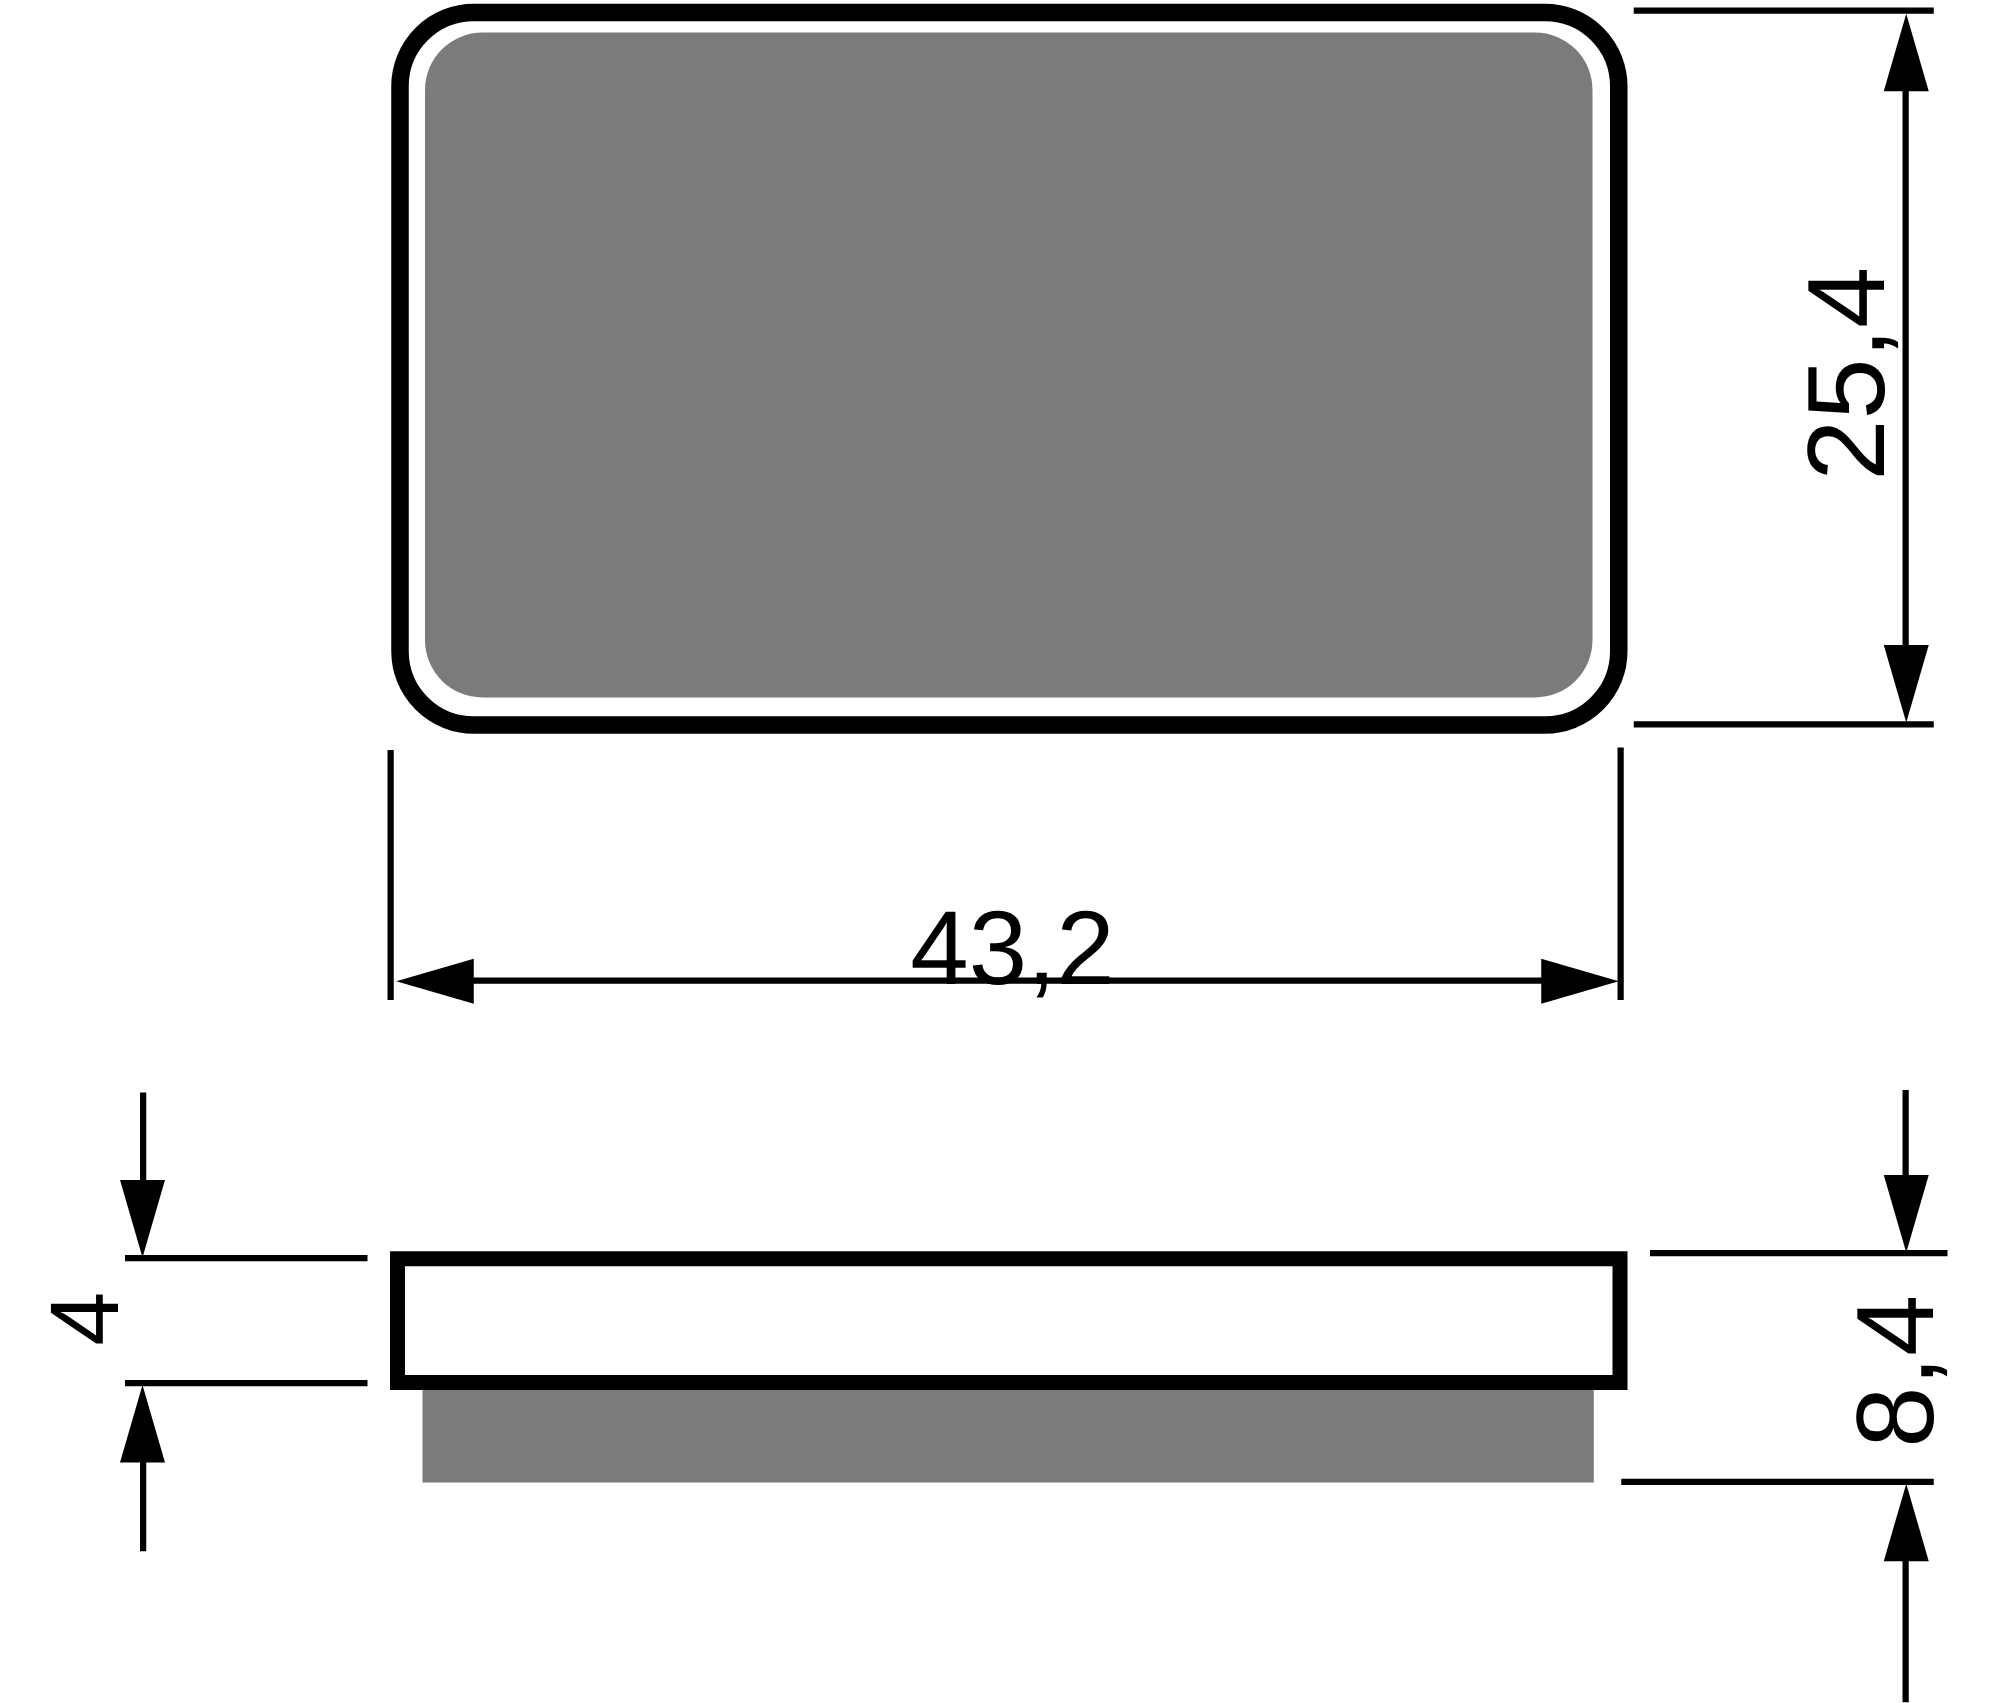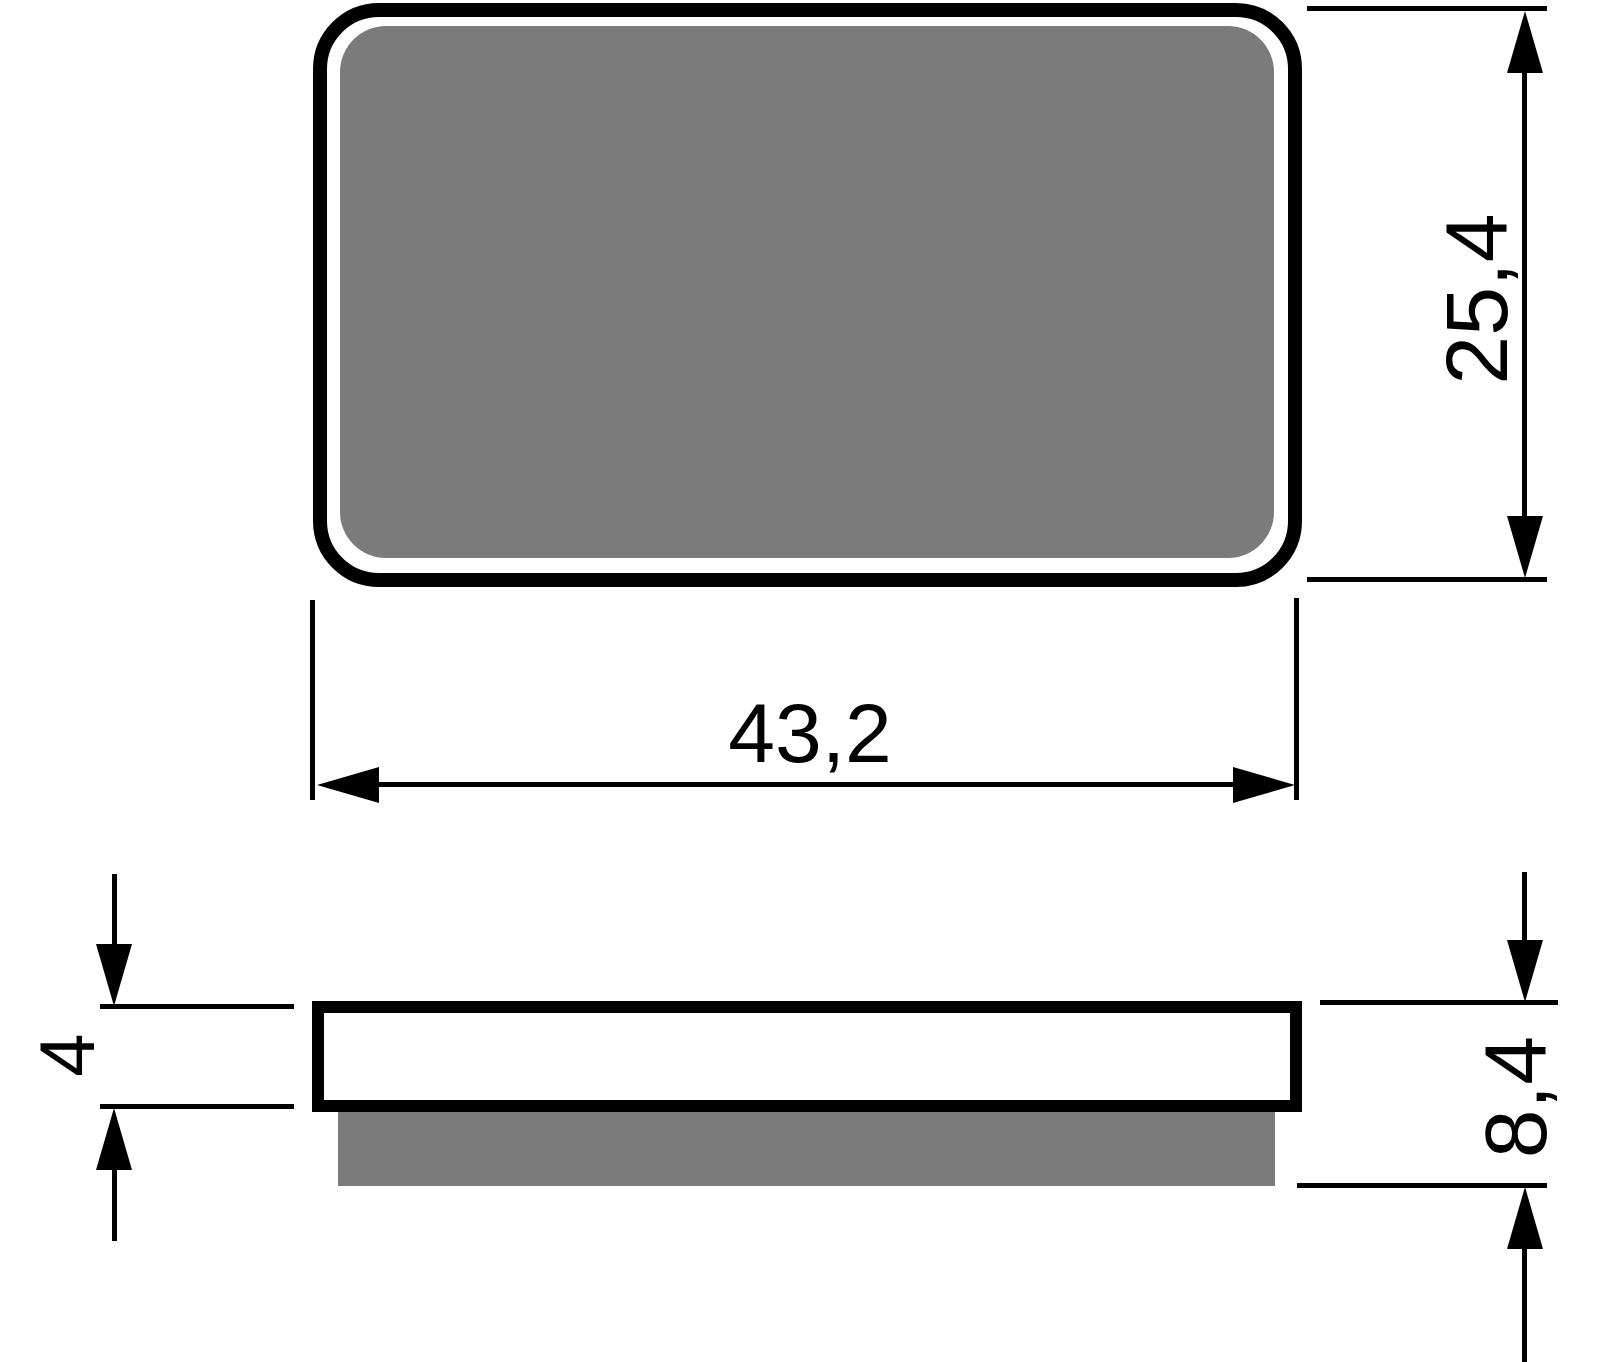--- a/index.html
+++ b/index.html
@@ -35,21 +35,21 @@
 <div id="canvas">
 
   <div class="tv-outer"></div>
   <div class="tv-inner"></div>
 
   <div class="line" style="left:310px;top:600px;width:5px;height:200px;"></div>
   <div class="line" style="left:1294px;top:598px;width:5px;height:202px;"></div>
   <div class="line" style="left:350px;top:782px;width:900px;height:5px;"></div>
   <div class="arr arr-left" style="left:317px;top:767px;"></div>
   <div class="arr arr-right" style="left:1233px;top:767px;"></div>
-  <div class="dimlabel" style="left:810px;top:733px;">43,2</div>
+  <div class="dimlabel" style="left:810px;top:758px;">43,2</div>
 
   <div class="line" style="left:1307px;top:6px;width:240px;height:5px;"></div>
   <div class="line" style="left:1307px;top:577px;width:240px;height:5px;"></div>
   <div class="line" style="left:1522px;top:66px;width:5px;height:450px;"></div>
   <div class="arr arr-up" style="left:1507px;top:11px;"></div>
   <div class="arr arr-down" style="left:1507px;top:516px;"></div>
   <div class="dimlabel vert" style="left:1477px;top:299px;">25,4</div>
 
   <div class="sv-plate"></div>
   <div class="sv-pad"></div>

